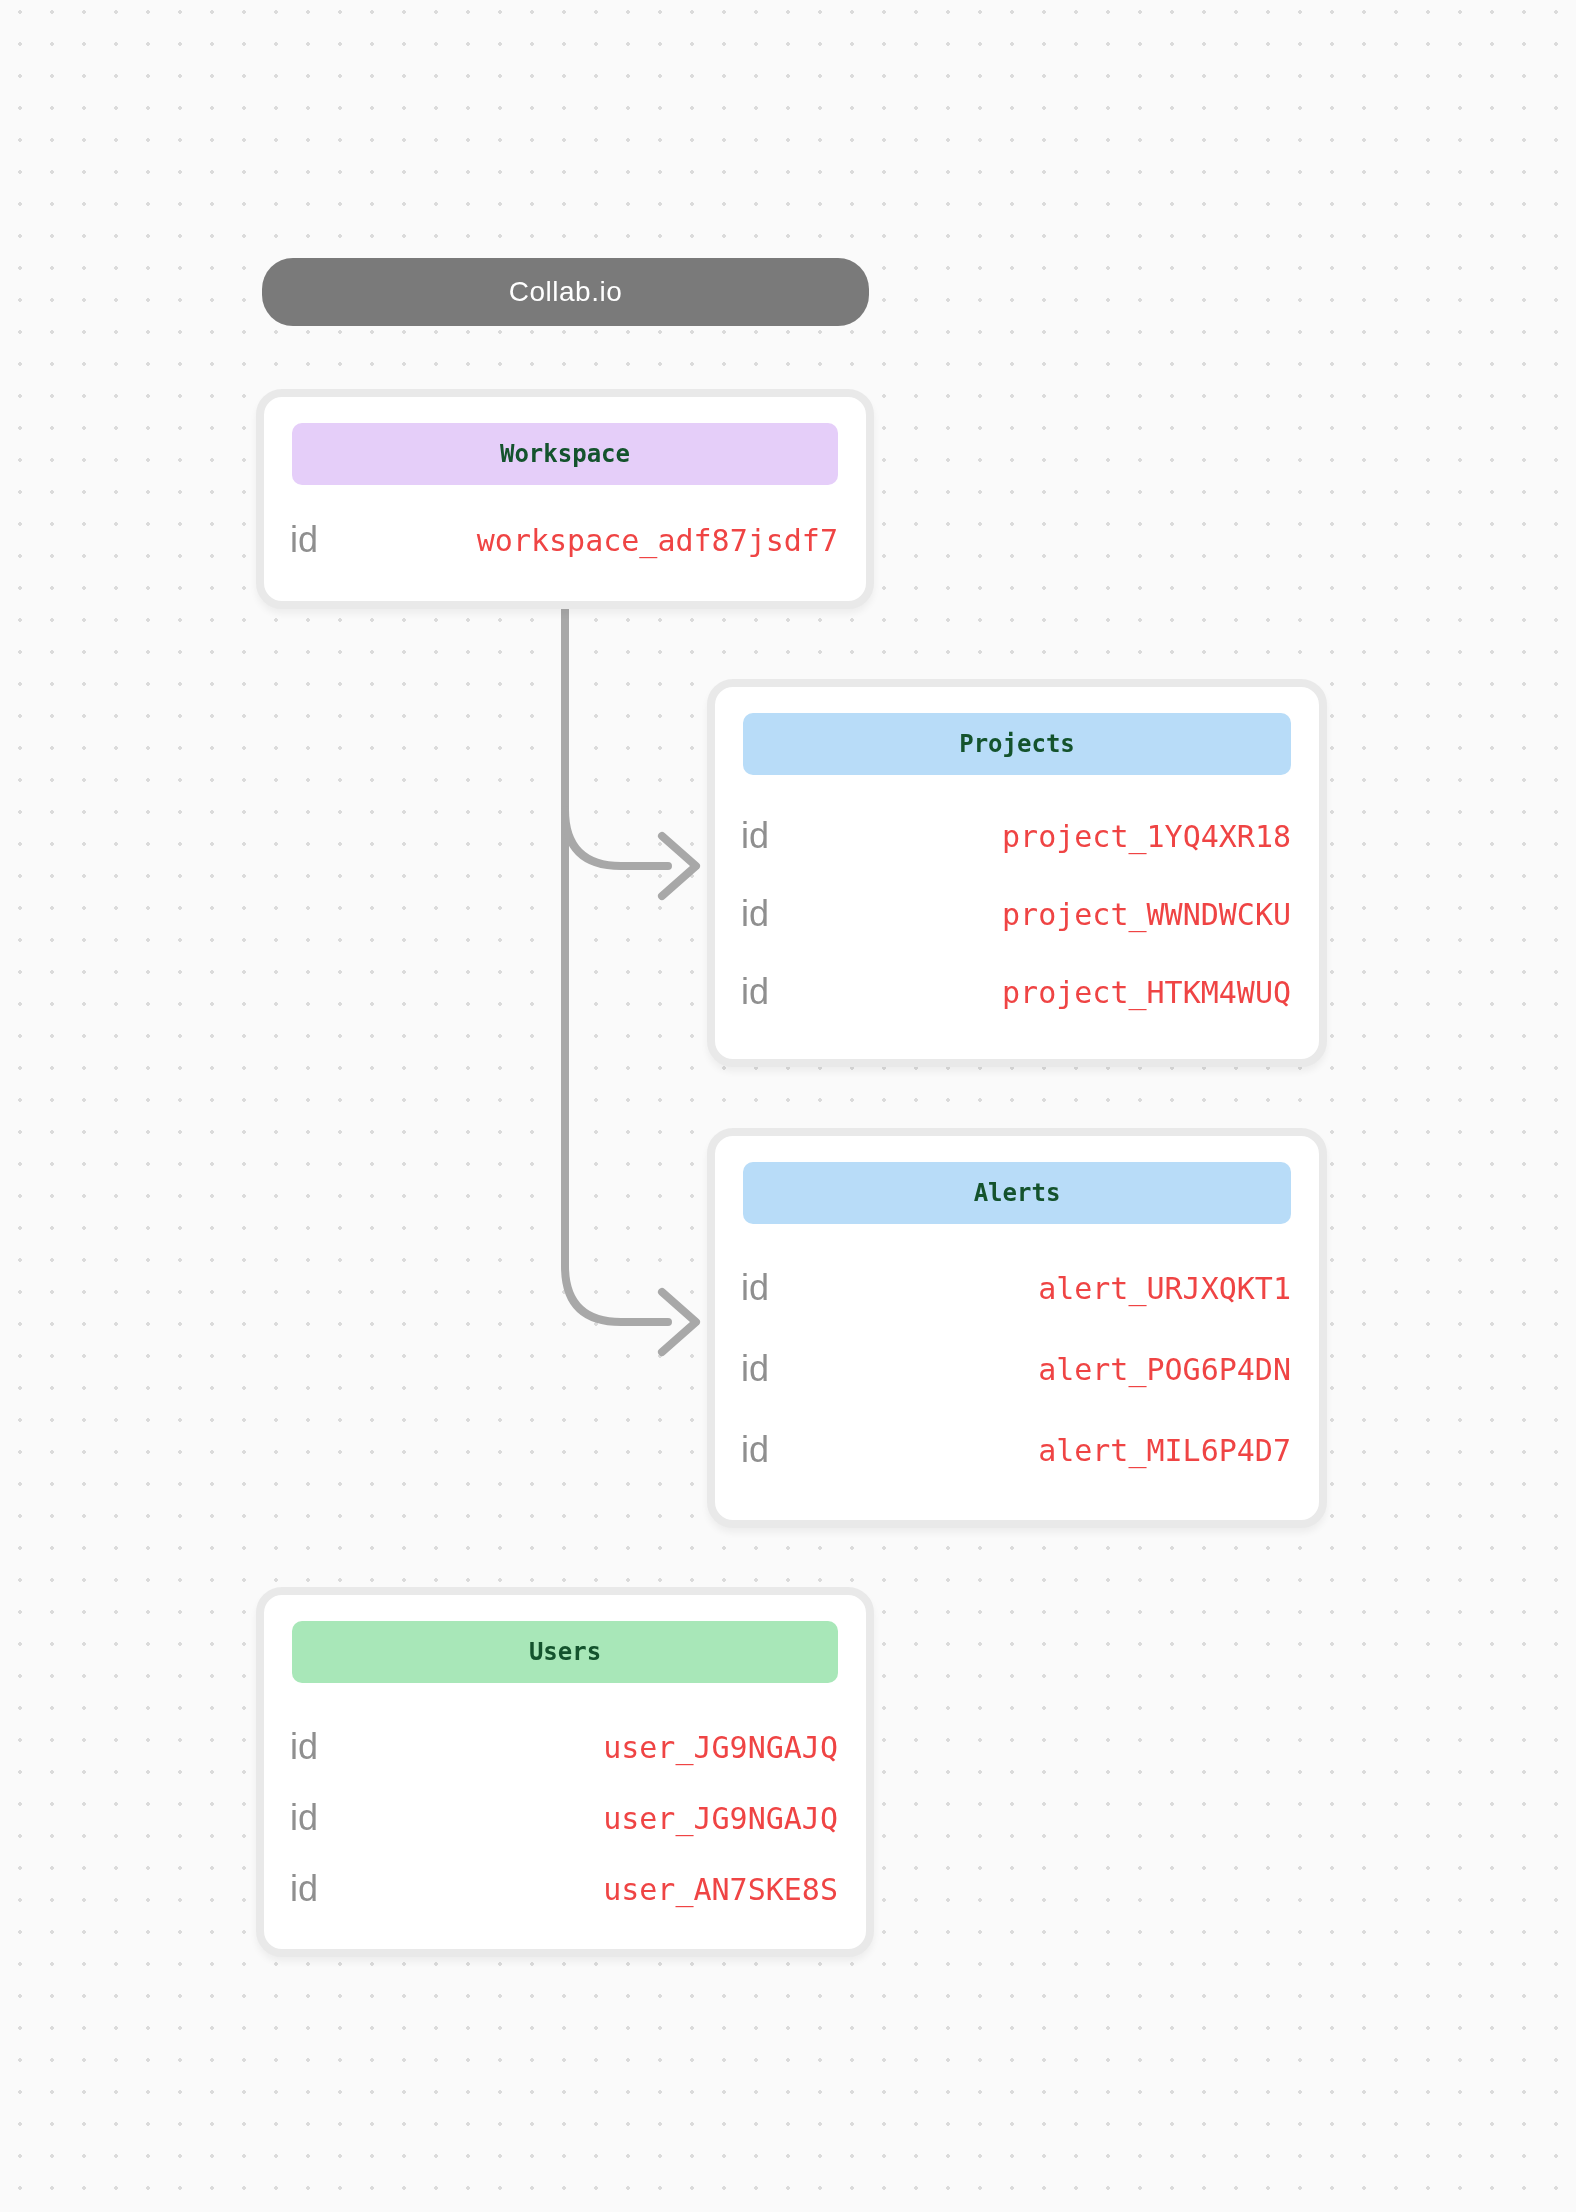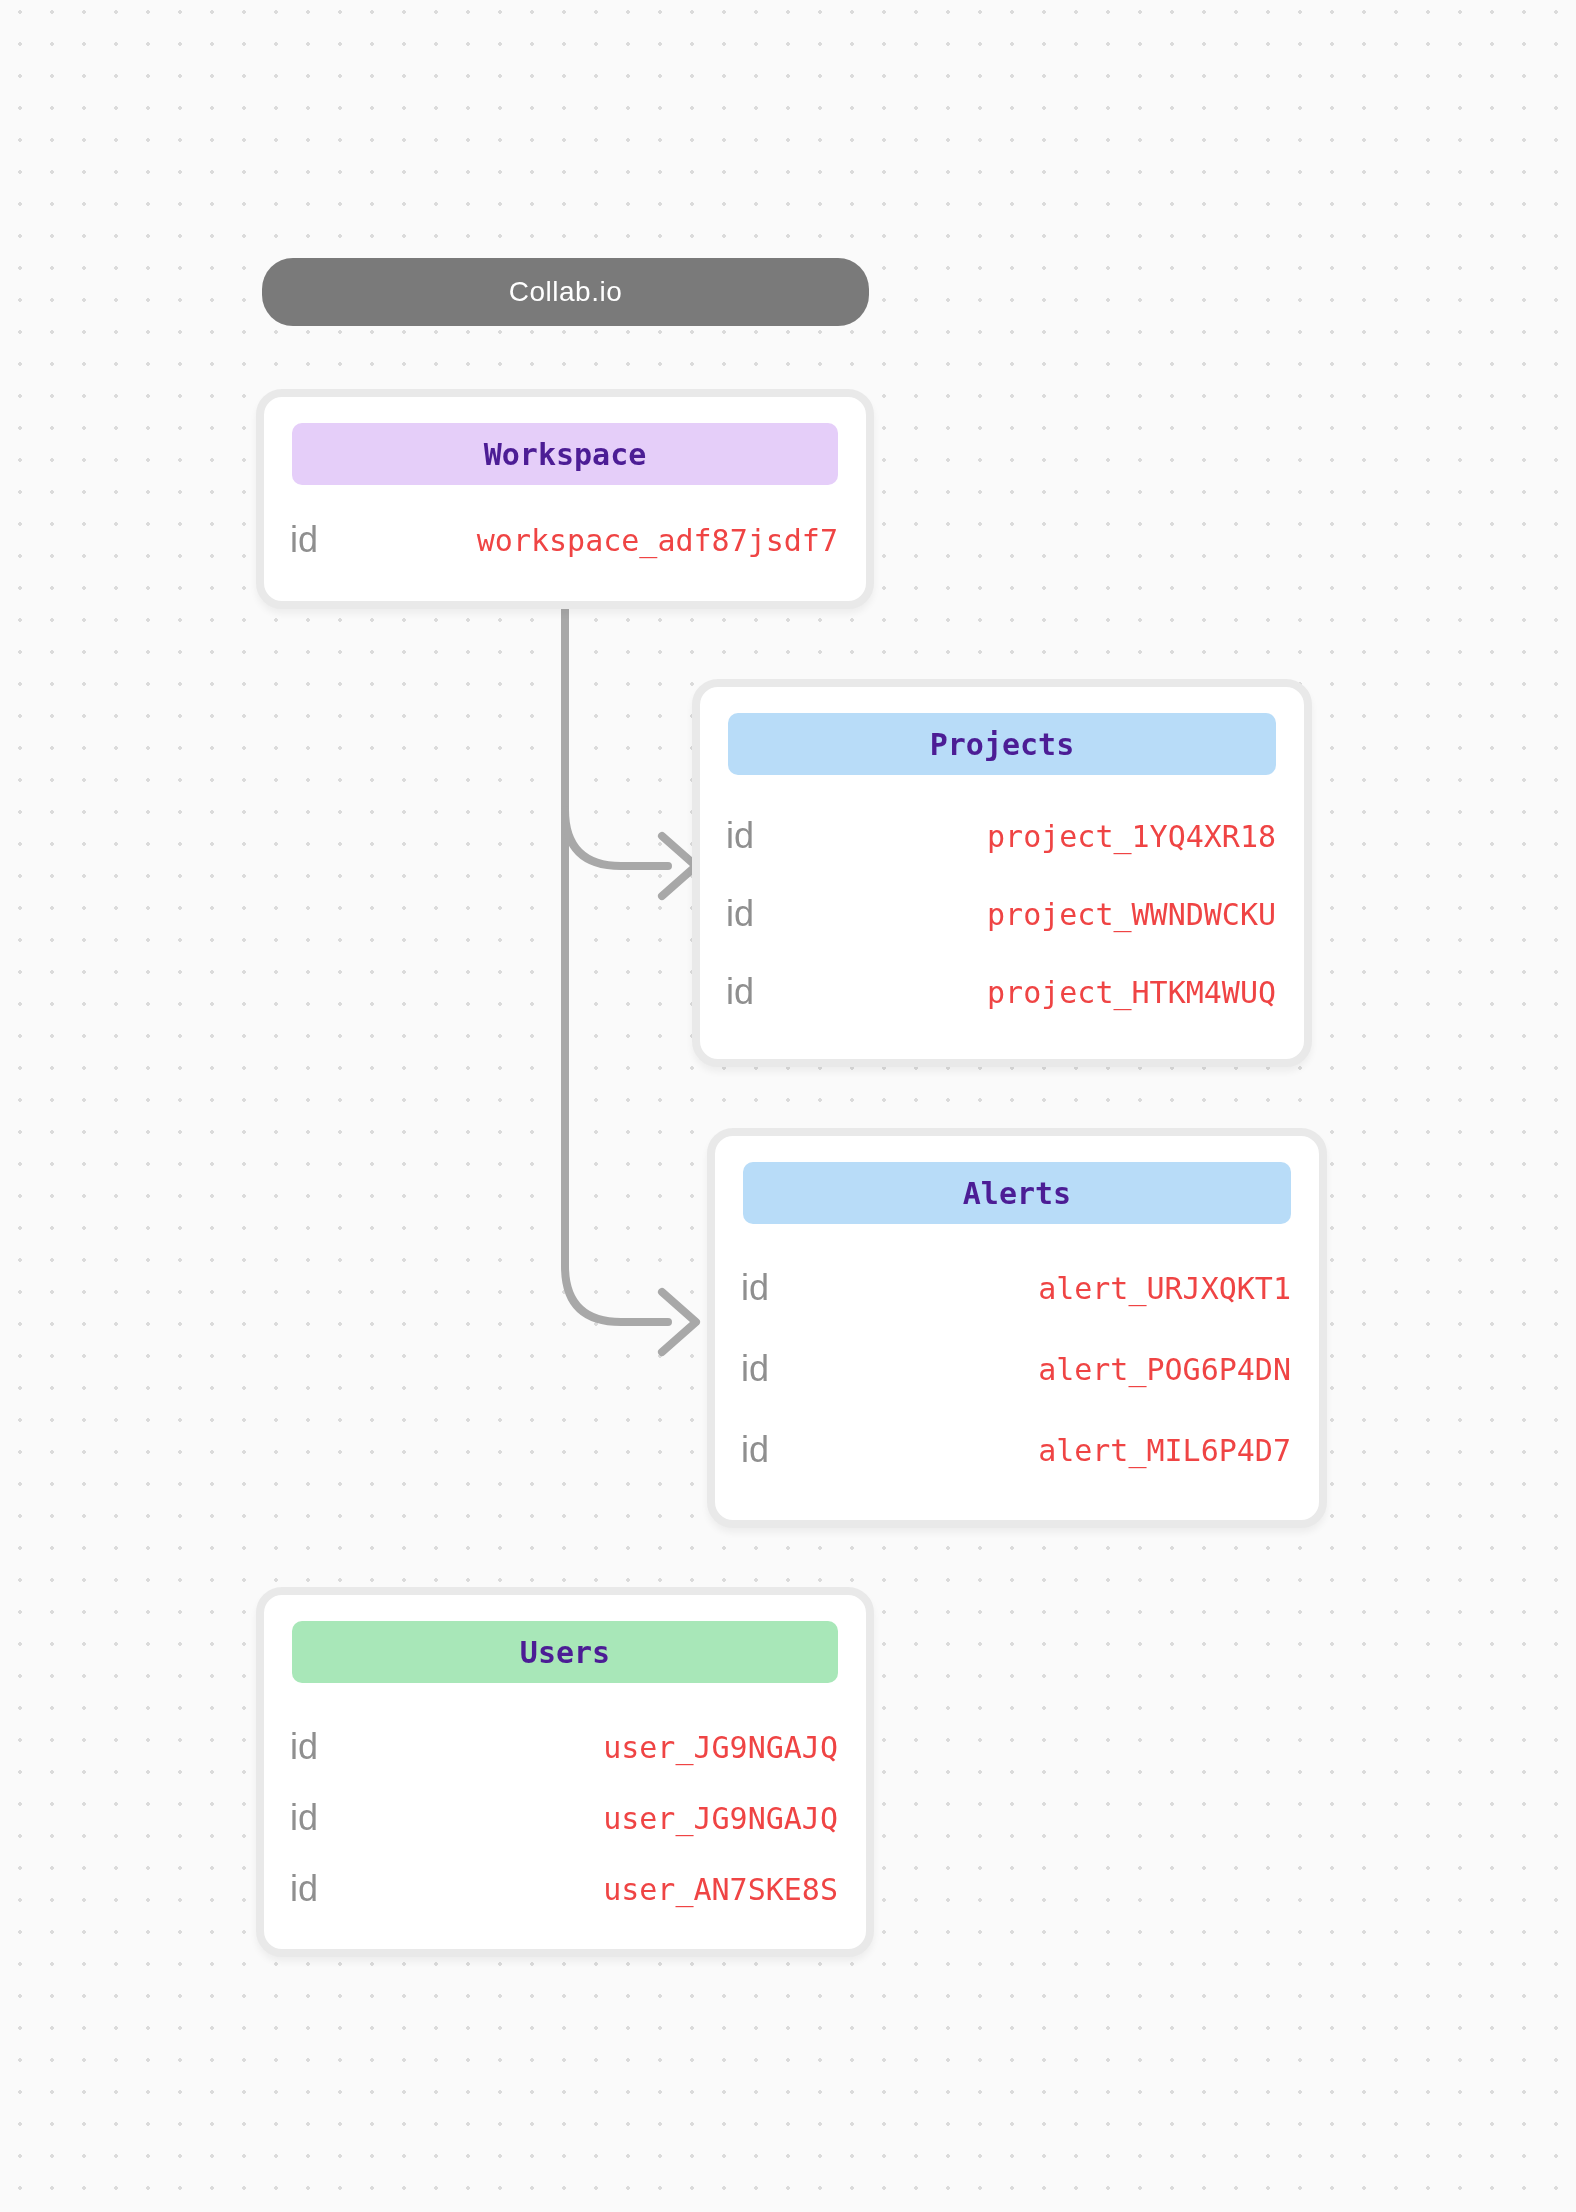--- a/index.html
+++ b/index.html
@@ -27,21 +27,21 @@
     box-shadow:0 5px 7px rgba(0,0,0,0.05);
     display:flex;flex-direction:column;
     box-sizing:border-box;
   }
   .node-header{
     margin:26px 28px 0 28px;
     height:62px;flex:0 0 62px;
     border-radius:10px;
     display:flex;align-items:center;justify-content:center;
     font-family:"DejaVu Sans Mono","Liberation Mono",monospace;
-    font-size:30px;font-weight:600;color:#4c1d95;
+    font-size:24px;font-weight:600;color:#14532d;
   }
   .hdr-purple{background:#e5cef9;}
   .hdr-blue{background:#b8dcf8;}
   .hdr-green{background:#a8e7b8;}
   .rows{
     flex:1 1 auto;
     display:flex;flex-direction:column;justify-content:space-evenly;
     padding:4px 28px 10px 26px;
   }
   .row{
@@ -49,21 +49,21 @@
   }
   .row .label{
     color:#8f8f8f;font-size:36px;
   }
   .row .value{
     font-family:"DejaVu Sans Mono","Liberation Mono",monospace;
     font-size:30px;font-weight:400;color:#ef4444;
     text-align:right;
   }
   .node-workspace{left:256px;top:389px;width:618px;height:220px;}
-  .node-projects{left:692px;top:679px;width:620px;height:388px;}
+  .node-projects{left:707px;top:679px;width:620px;height:388px;}
   .node-alerts{left:707px;top:1128px;width:620px;height:400px;}
   .node-users{left:256px;top:1587px;width:618px;height:370px;gap:10px;}
   .connector-svg{
     position:absolute;left:0;top:0;width:1576px;height:2212px;
     pointer-events:none;
   }
 </style>
 </head>
 <body>
 

